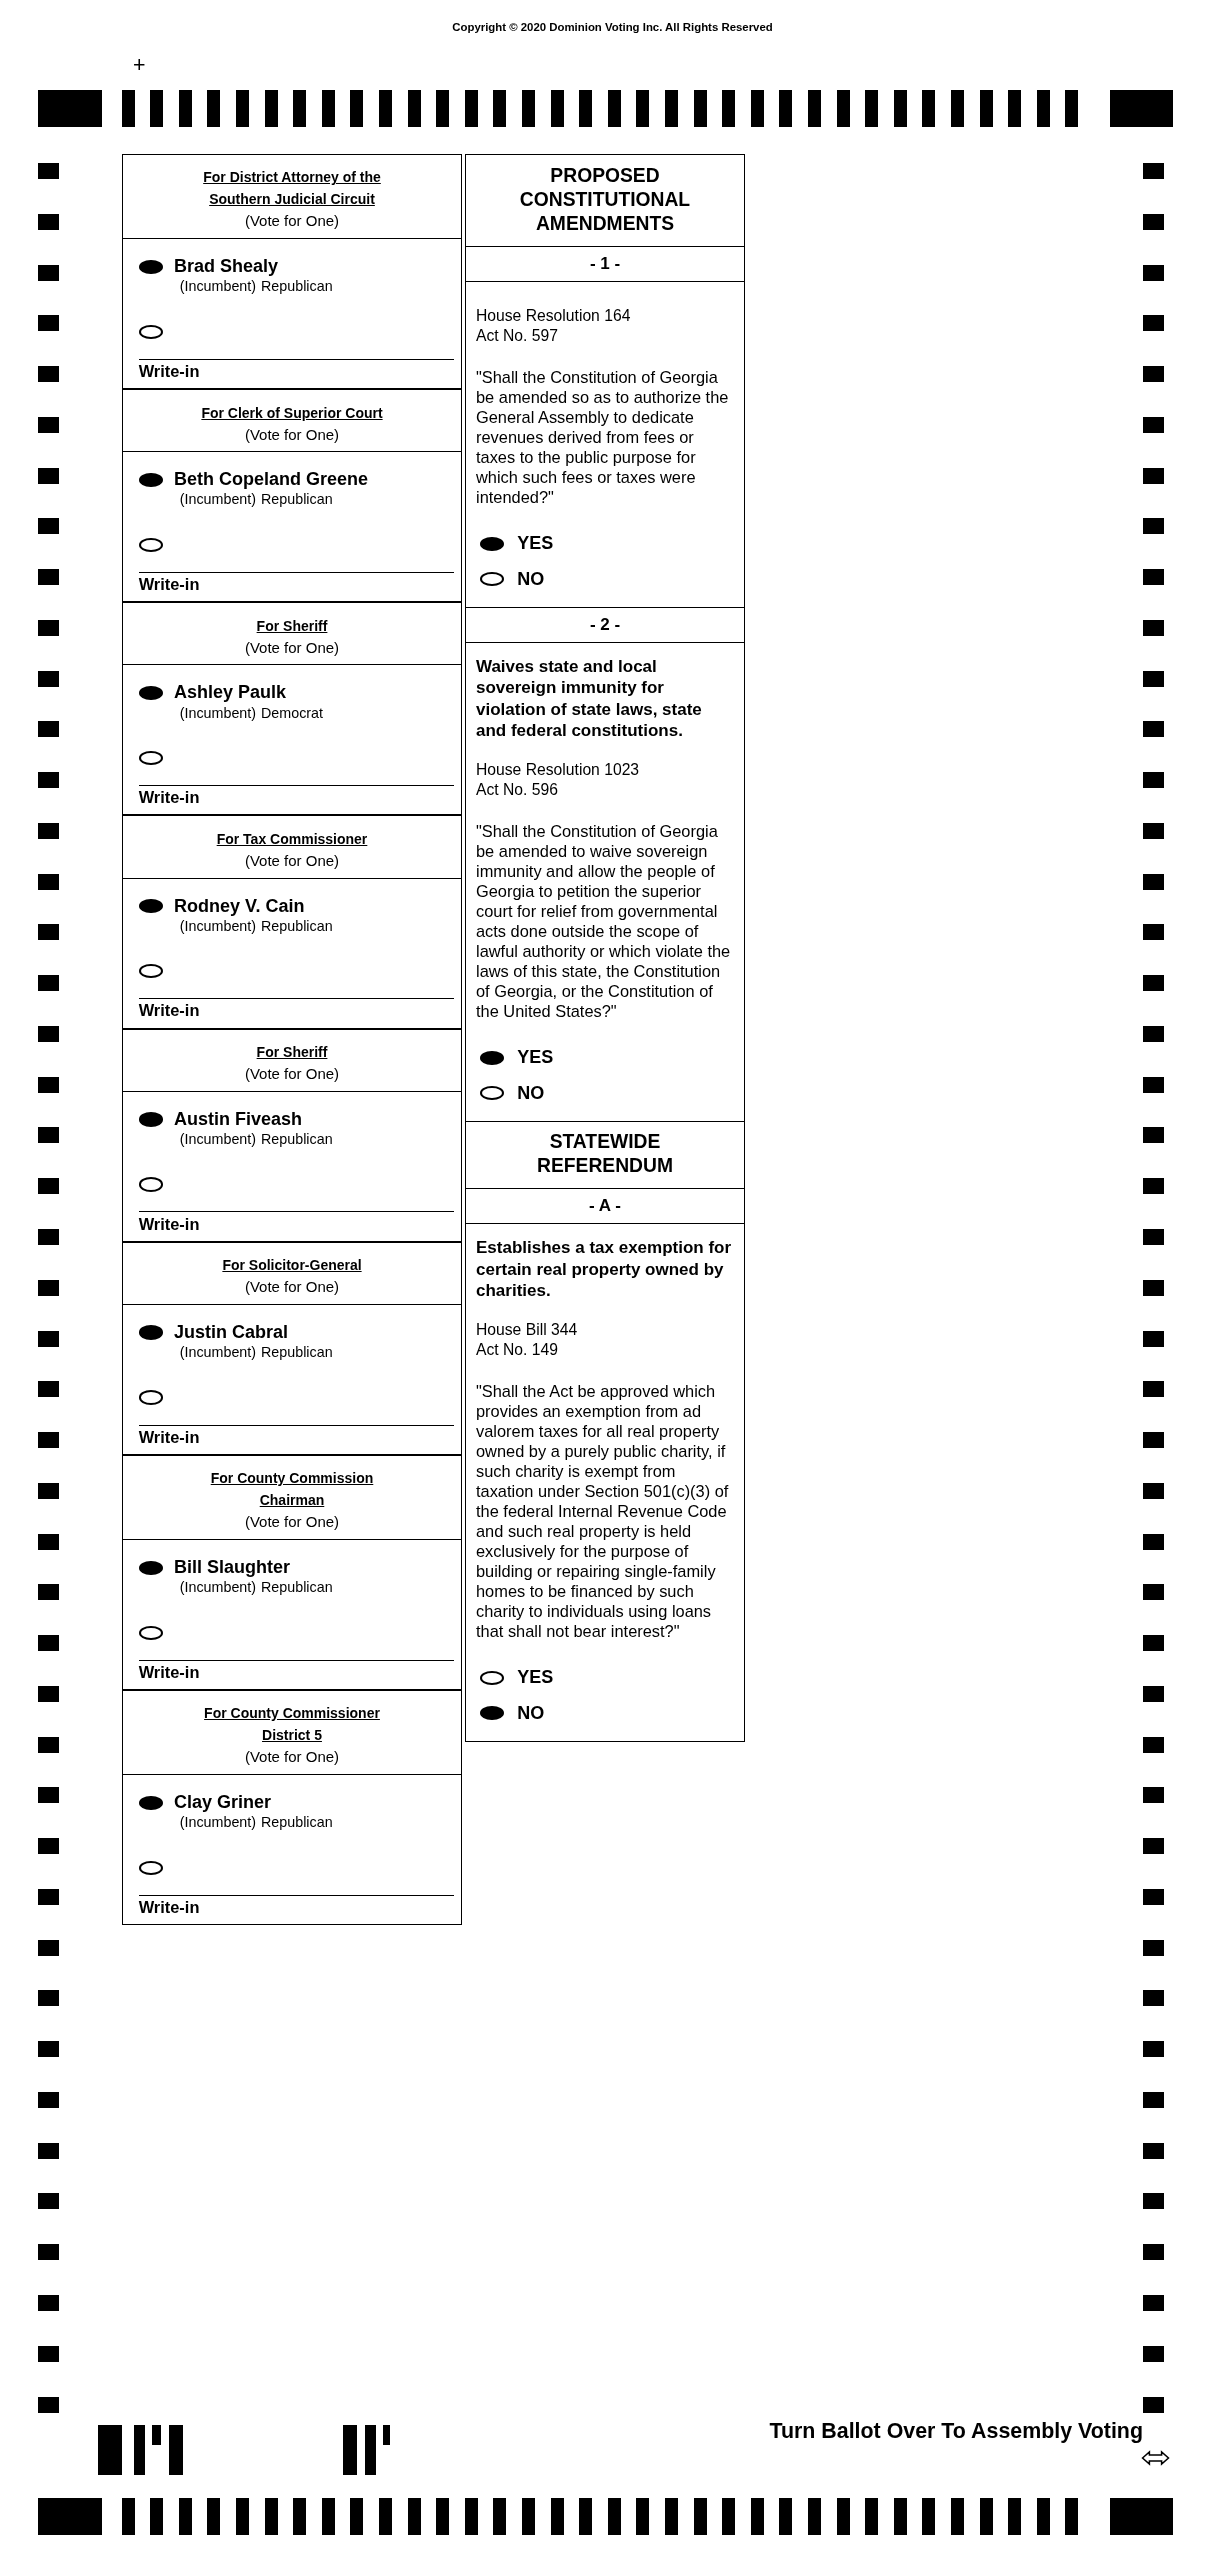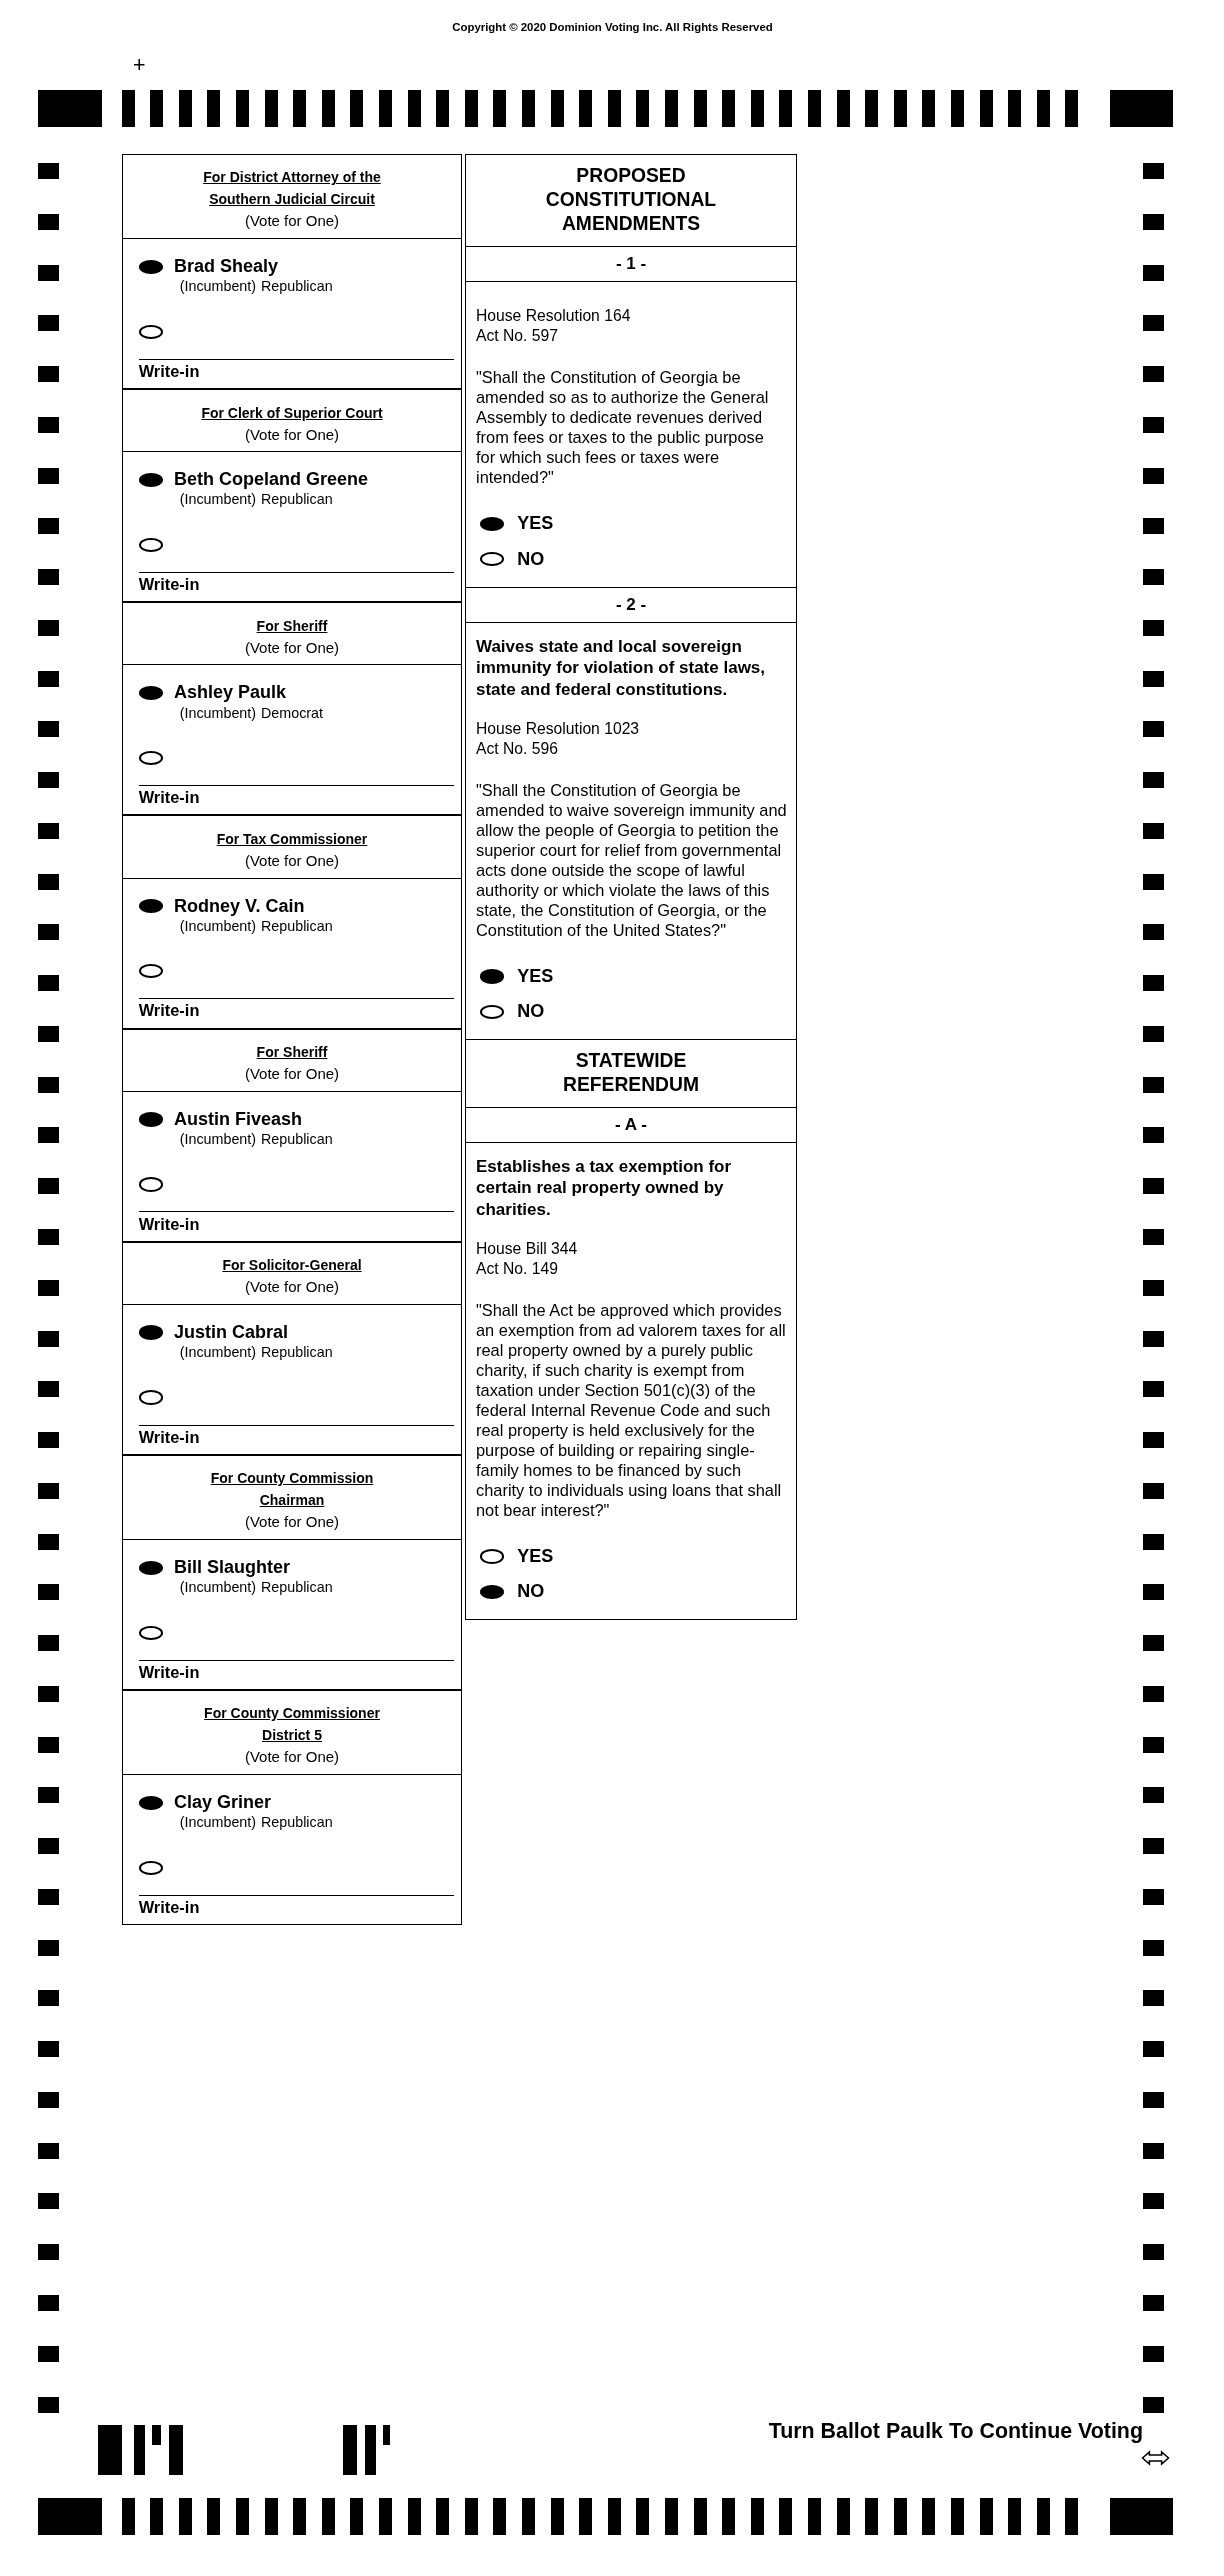--- a/index.html
+++ b/index.html
@@ -20,21 +20,21 @@
   .tbar { position:absolute; top:0; width:13px; height:37px; background:#000; }
   .tcorner { position:absolute; background:#000; }
   .rail { position:absolute; top:163px; width:21.4px; height:2249px; }
   #timing-left { left:38px; }
   #timing-right { left:1143px; }
   .vmark { position:absolute; left:0; width:21.4px; height:15.7px; background:#000; }
 
   
   .col { position:absolute; top:154px; border:1.4px solid #000; background:#fff; }
   #left-col { left:122px; width:340px; }
-  #right-col { left:465px; width:332px; }
+  #right-col { left:465px; width:280px; }
 
   
   .contest + .contest { border-top:2.1px solid #000; }
   .c-head { text-align:center; padding:11.4px 7.1px 7.1px; }
   .c-title { font-size:14px; font-weight:700; line-height:22px;text-decoration:underline; }
   .c-vote { font-size:15px; line-height:18.6px; margin-top:2.1px; }
   .c-body { border-top:1.4px solid #000; padding-bottom:7.1px; }
   .cand { display:flex; align-items:flex-start; padding:17px 7.1px 2.9px 15.7px; }
   .bubble { flex:0 0 auto; width:24px; height:14.3px; border:2.1px solid #000;
     border-radius:50%; background:#fff; display:inline-block; }
@@ -498,17 +498,17 @@
 
 <div class="idmarks" id="idmarks">
     <div class="idbar" style="left: 0px; width: 24px; height: 50px;"></div>
     <div class="idbar" style="left: 36px; width: 11.4px; height: 50px;"></div>
     <div class="idbar" style="left: 54px; width: 8.6px; height: 20px;"></div>
     <div class="idbar" style="left: 71px; width: 14.3px; height: 50px;"></div>
     <div class="idbar" style="left: 245px; width: 14.3px; height: 50px;"></div>
     <div class="idbar" style="left: 267px; width: 11.4px; height: 50px;"></div>
     <div class="idbar" style="left: 285px; width: 7.1px; height: 20px;"></div>
   </div>
-<div class="turnover">Turn Ballot Paulk To Continue Voting</div>
+<div class="turnover">Turn Ballot Over To Assembly Voting</div>
 <svg class="arrow-icon" viewBox="0 0 38 26">
   <path d="M2 13 L11 5 V9 H27 V5 L36 13 L27 21 V17 H11 V21 Z" fill="none" stroke="#000" stroke-width="2"></path>
 </svg>
 
 
 </body></html>

